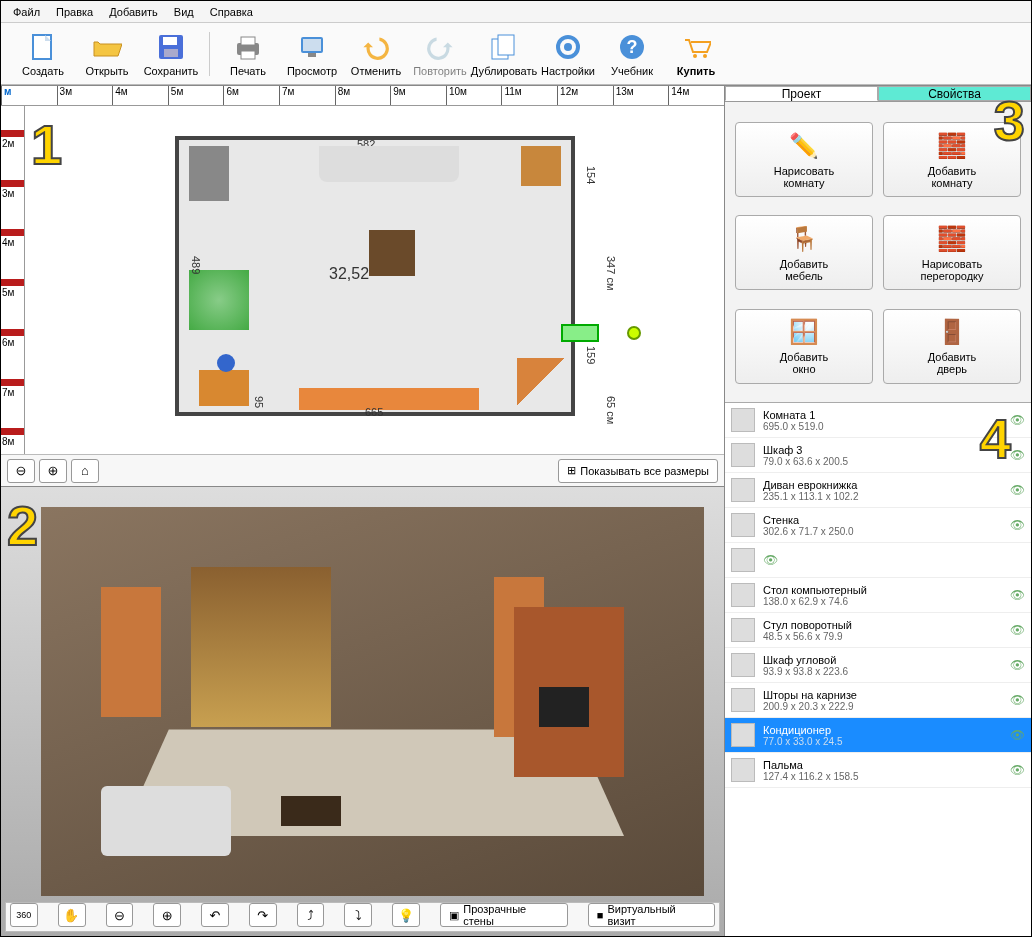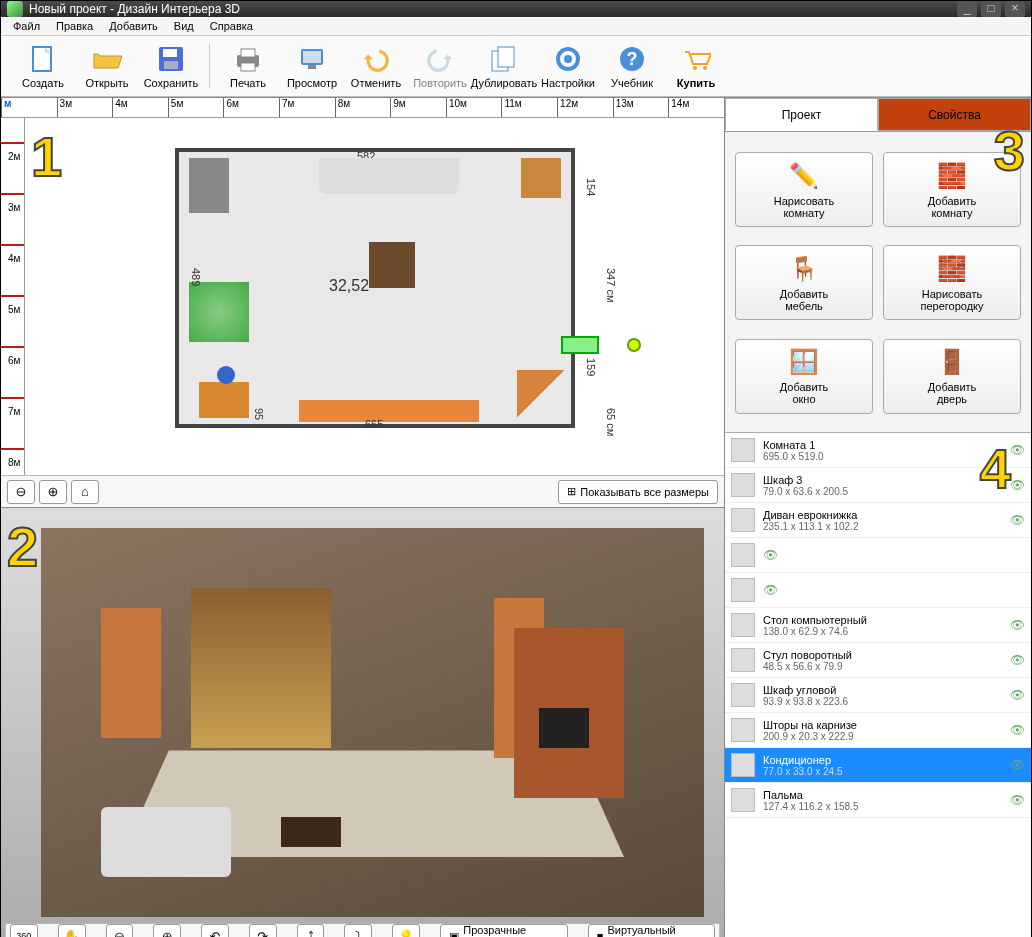--- a/index.html
+++ b/index.html
@@ -14,34 +14,34 @@
 .toolbar { background: #fafafa; border-bottom: 1px solid #bbb; height: 62px; display: flex; align-items: center; padding: 2px 10px; }
 .tool { display: flex; flex-direction: column; align-items: center; justify-content: center; width: 64px; height: 56px; cursor: pointer; font-size: 11px; }
 .tool .ico { width: 32px; height: 32px; margin-bottom: 2px; display: flex; align-items: center; justify-content: center; }
 .sep { width: 1px; height: 44px; background: #ccc; margin: 0 6px; }
 .workspace { flex: 1; display: flex; border-top: 1px solid #888; }
 .left { flex: 1; display: flex; flex-direction: column; border-right: 1px solid #888; }
 .ruler-h { height: 20px; background: #fff; border-bottom: 1px solid #999; display: flex; align-items: center; font-size: 10px; position: relative; }
 .ruler-h .tick { flex: 1; border-left: 1px solid #666; text-align: left; padding-left: 2px; height: 100%; line-height: 12px; }
 .plan-area { flex: 1; background: #fff; position: relative; display: flex; }
 .ruler-v { width: 24px; background: #fff; border-right: 1px solid #999; display: flex; flex-direction: column; font-size: 10px; }
-.ruler-v .tick { flex: 1; border-top: 2px solid #b91c1c; padding: 7px; margin-top: 24px; }
+.ruler-v .tick { flex: 1; border-top: 7px solid #b91c1c; padding: 1px; margin-top: 24px; }
 .plan-canvas { flex: 1; position: relative; background: #fff; overflow: hidden; }
 .room2d { position: absolute; left: 150px; top: 30px; width: 400px; height: 280px; border: 4px solid #444; background: #e8e8e8; }
 .dim { position: absolute; font-size: 11px; color: #333; }
 .plan-toolbar { height: 32px; background: #f7f7f7; border-top: 1px solid #bbb; display: flex; align-items: center; padding: 0 6px; gap: 4px; }
 .smallbtn { width: 28px; height: 24px; border: 1px solid #999; background: #fff; border-radius: 3px; display: flex; align-items: center; justify-content: center; cursor: pointer; font-size: 13px; }
 .pillbtn { height: 24px; border: 1px solid #999; background: #fff; border-radius: 3px; padding: 0 8px; display: flex; align-items: center; cursor: pointer; font-size: 11px; gap: 4px; }
 .view3d { height: 450px; background: linear-gradient(#ddd, #aaa); position: relative; border-top: 1px solid #888; }
 .room3d { position: absolute; inset: 20px 20px 40px 40px; background: linear-gradient(160deg, #8a7560, #5a4a3a); }
 .floor3d { position: absolute; left: 80px; right: 80px; top: 100px; bottom: 60px; background: #d0c8b8; transform: perspective(800px) rotateX(55deg); transform-origin: center bottom; }
 .view3d-toolbar { position: absolute; bottom: 4px; left: 4px; right: 4px; height: 30px; display: flex; align-items: flex-start; gap: 20px; background: #f7f7f7; border: 1px solid #bbb; padding: 0 4px; }
 .right { width: 306px; display: flex; flex-direction: column; background: #f7f7f7; }
-.tabs { height: 34px; display: flex; border-bottom: 1px solid #999; background: #e6e6e6; }
-.tab { flex: 1; display: flex; align-items: center; justify-content: center; font-size: 12px; cursor: pointer; border: 1px solid #aaa; background: #c2410c; }
+.tabs { height: 16px; display: flex; border-bottom: 1px solid #999; background: #e6e6e6; }
+.tab { flex: 1; display: flex; align-items: center; justify-content: center; font-size: 12px; cursor: pointer; border: 1px solid #aaa; background: #5eead4; }
 .tab.active { background: #fff; border-bottom: 1px solid #fff; }
 .panel-buttons { padding: 20px 10px 10px; display: grid; grid-template-columns: 1fr 1fr; gap: 10px; background: #f3f3f3; height: 300px; }
 .bigbtn { border: 1px solid #aaa; background: linear-gradient(#fff, #eee); border-radius: 4px; display: flex; flex-direction: column; align-items: center; justify-content: center; font-size: 11px; cursor: pointer; text-align: center; padding: 4px; height: 75px; }
 .bigbtn .bi { width: 36px; height: 30px; margin-bottom: 4px; display: flex; align-items: center; justify-content: center; font-size: 24px; }
 .obj-list { flex: 1; overflow: auto; background: #fff; border-top: 1px solid #aaa; }
 .obj { display: flex; align-items: center; padding: 5px 6px; border-bottom: 1px solid #eee; cursor: pointer; gap: 8px; position: relative; }
 .obj.selected { background: #1a8cff; color: #fff; }
 .obj .th { width: 24px; height: 24px; background: #ddd; border: 1px solid #bbb; }
 .obj .info { flex: 1; }
 .obj .nm { font-size: 11px; }
@@ -49,28 +49,20 @@
 .obj.selected .sz { color: #cde; }
 .obj .eye { color: #6a6; font-size: 12px; }
 .callout { position: absolute; font-size: 56px; font-weight: bold; color: #ffd400; -webkit-text-stroke: 2px #444; z-index: 99; pointer-events: none; }
 svg { display: block; }
 .furniture { position: absolute; }
 </style>
 </head>
 <body>
 
 <div class="window">
-  <div class="titlebar">
-    <div class="app-icon"></div>
-    <span>Новый проект - Дизайн Интерьера 3D</span>
-    <div class="spacer"></div>
-    <div class="winbtn">_</div>
-    <div class="winbtn">□</div>
-    <div class="winbtn">×</div>
-  </div>
 
   <div class="menubar">
     <span>Файл</span>
     <span>Правка</span>
     <span>Добавить</span>
     <span>Вид</span>
     <span>Справка</span>
   </div>
 
   <div class="toolbar">
@@ -338,20 +330,24 @@
           <div class="obj">
             <div class="th"></div>
     <div class="info">
               <div class="nm">Диван еврокнижка</div>
     <div class="sz">235.1 x 113.1 x 102.2</div>
             </div>
     <div class="eye">👁</div>
           </div>
           <div class="obj">
             <div class="th"></div>
+    <div class="info">
+              <div class="nm">Стенка</div>
+    <div class="sz">302.6 x 71.7 x 250.0</div>
+            </div>
     <div class="eye">👁</div>
           </div>
           <div class="obj">
             <div class="th"></div>
     <div class="eye">👁</div>
           </div>
           <div class="obj">
             <div class="th"></div>
     <div class="info">
               <div class="nm">Стол компьютерный</div>

